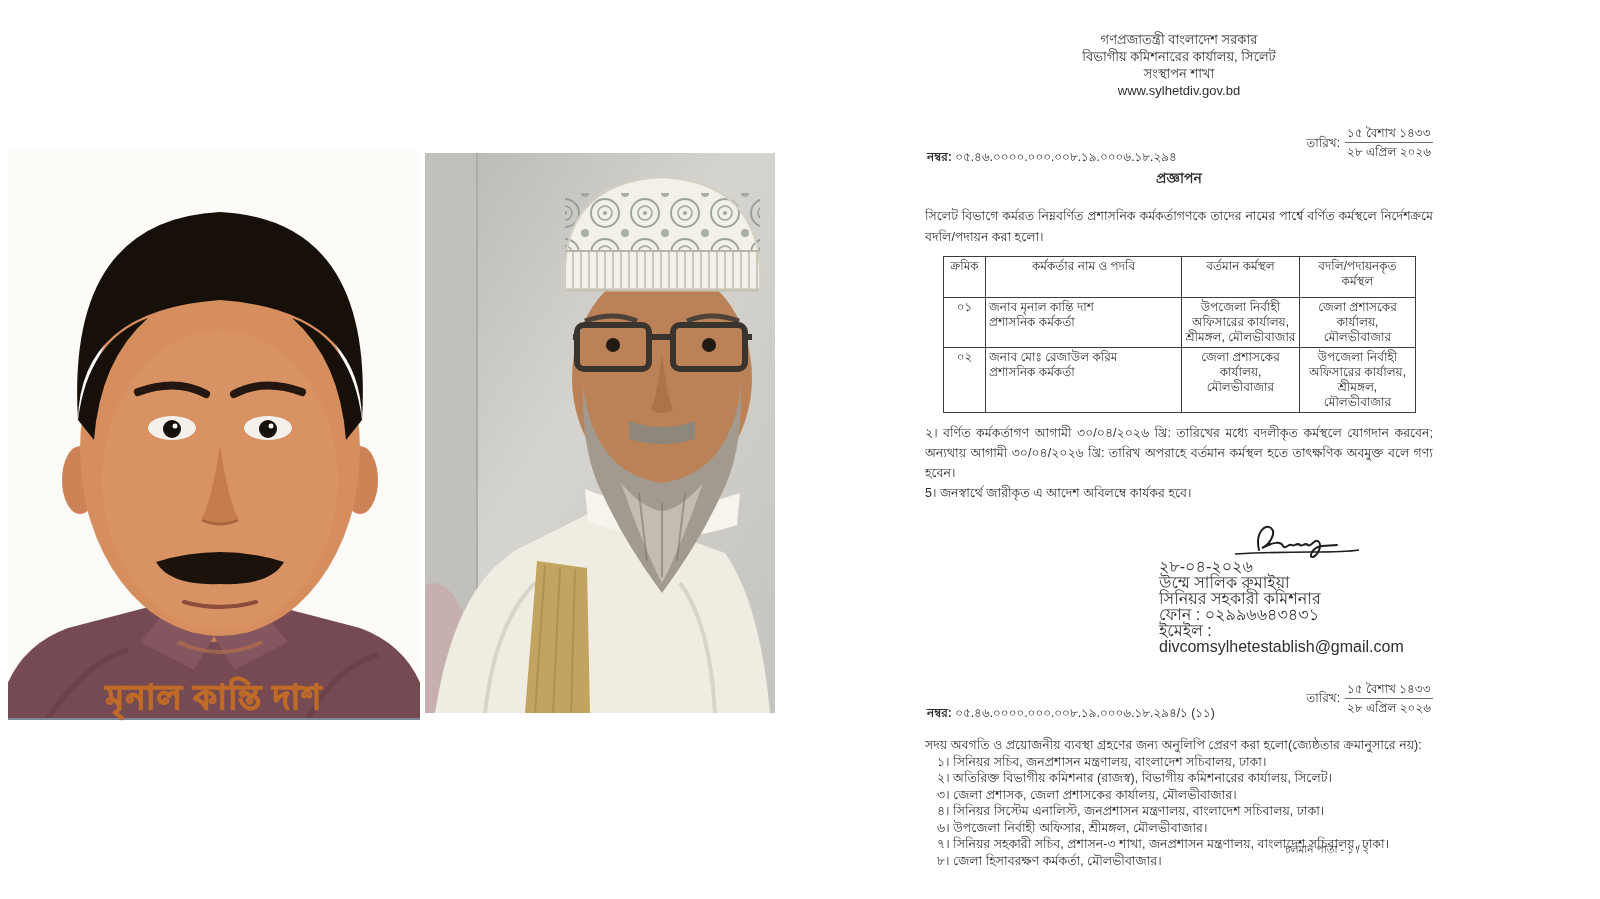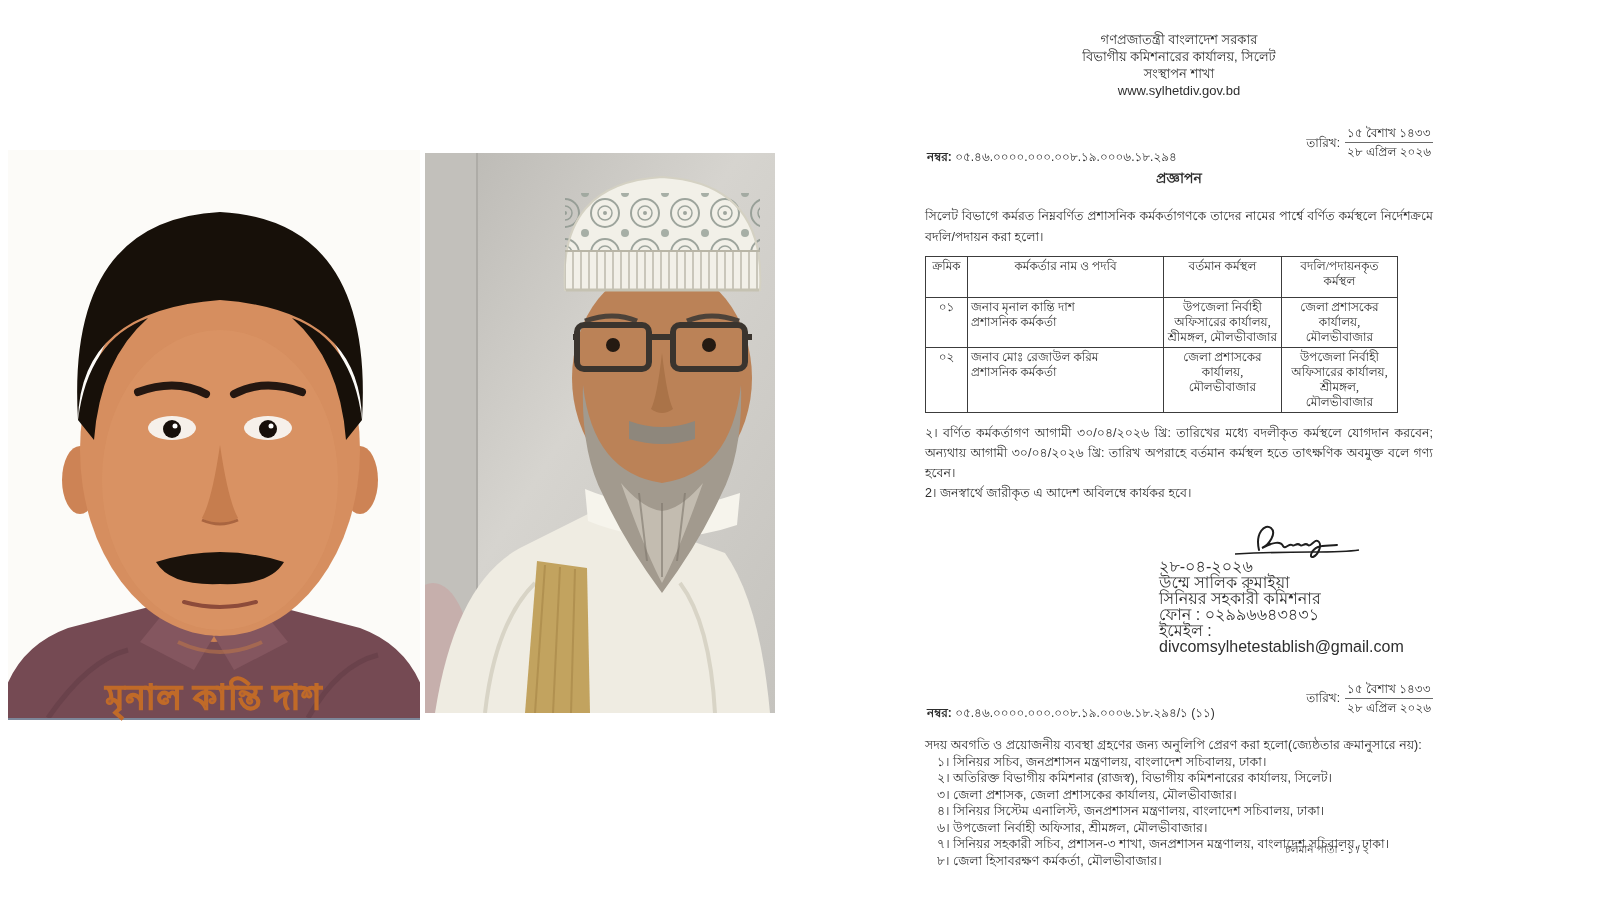--- a/index.html
+++ b/index.html
@@ -36,22 +36,22 @@
   .ref-row{margin-top:26px;position:relative;height:42px;}
   .memo-line{position:absolute;left:2px;bottom:2px;font-size:12px;}
   .memo-line .lbl{font-weight:bold;}
   .date-block{position:absolute;right:0;top:0;display:flex;align-items:center;gap:5px;font-size:12px;}
   .date-stack{display:flex;flex-direction:column;text-align:left;}
   .date-stack .top{border-bottom:1px solid #6a6a6a;padding:0 2px 1px 2px;}
   .date-stack .bot{padding:1px 2px 0 2px;}
   .doc-title{margin-top:2px;text-align:center;font-weight:bold;font-size:14px;}
   .intro{margin-top:18px;text-align:justify;line-height:21px;}
   table.order{
-    margin-top:8px;border-collapse:collapse;table-layout:fixed;
-    width:472px;font-size:12px;line-height:15px;font-family:Liberation Serif, serif;
+    margin-top:8px;margin-left:18px;border-collapse:collapse;table-layout:fixed;
+    width:472px;font-size:12px;line-height:15px;
   }
   table.order td,table.order th{
     border:1px solid #3c3c3c;padding:2px 3px;vertical-align:top;font-weight:normal;
   }
   table.order th{text-align:center;height:36px;}
   td.c{text-align:center;}
   td.serial{text-align:center;}
   .clauses{margin-top:10px;}
   .clause{text-align:justify;line-height:20px;}
   .sig{margin-top:16px;width:274px;margin-left:auto;text-align:left;font-size:16px;line-height:16px;}
@@ -235,21 +235,21 @@
           <div>প্রশাসনিক কর্মকর্তা</div>
         </td>
         <td class="c">জেলা প্রশাসকের কার্যালয়, মৌলভীবাজার</td>
         <td class="c">উপজেলা নির্বাহী অফিসারের কার্যালয়, শ্রীমঙ্গল, মৌলভীবাজার</td>
       </tr>
     </tbody>
   </table>
 
   <div class="clauses">
     <div class="clause">২। বর্ণিত কর্মকর্তাগণ আগামী ৩০/০৪/২০২৬ খ্রি: তারিখের মধ্যে বদলীকৃত কর্মস্থলে যোগদান করবেন; অন্যথায় আগামী ৩০/০৪/২০২৬ খ্রি: তারিখ অপরাহে বর্তমান কর্মস্থল হতে তাৎক্ষণিক অবমুক্ত বলে গণ্য হবেন।</div>
-    <div class="clause">2। জনস্বার্থে জারীকৃত এ আদেশ অবিলম্বে কার্যকর হবে।</div>
+    <div class="clause">5। জনস্বার্থে জারীকৃত এ আদেশ অবিলম্বে কার্যকর হবে।</div>
   </div>
 
   <div class="sig">
     <svg width="130" height="40" viewBox="0 0 130 40">
       <path d="M28 31 C 24 14, 34 4, 40 9 C 46 14, 38 26, 31 29 C 42 23, 50 22, 52 27 C 54 31, 58 24, 61 26 C 63 28, 66 23, 69 26 C 71 28, 74 23, 77 26 C 80 29, 84 18, 88 23 C 91 27, 87 36, 82 38 C 78 39, 80 31, 87 28 C 93 26, 100 27, 106 26" fill="none" stroke="#1e1e1e" stroke-width="2" stroke-linecap="round"></path>
       <path d="M4 35 Q 45 33 80 33 T 128 31" fill="none" stroke="#1e1e1e" stroke-width="1.6"></path>
     </svg>
     <div>২৮-০৪-২০২৬</div>
     <div>উম্মে সালিক রুমাইয়া</div>
     <div>সিনিয়র সহকারী কমিশনার</div>

